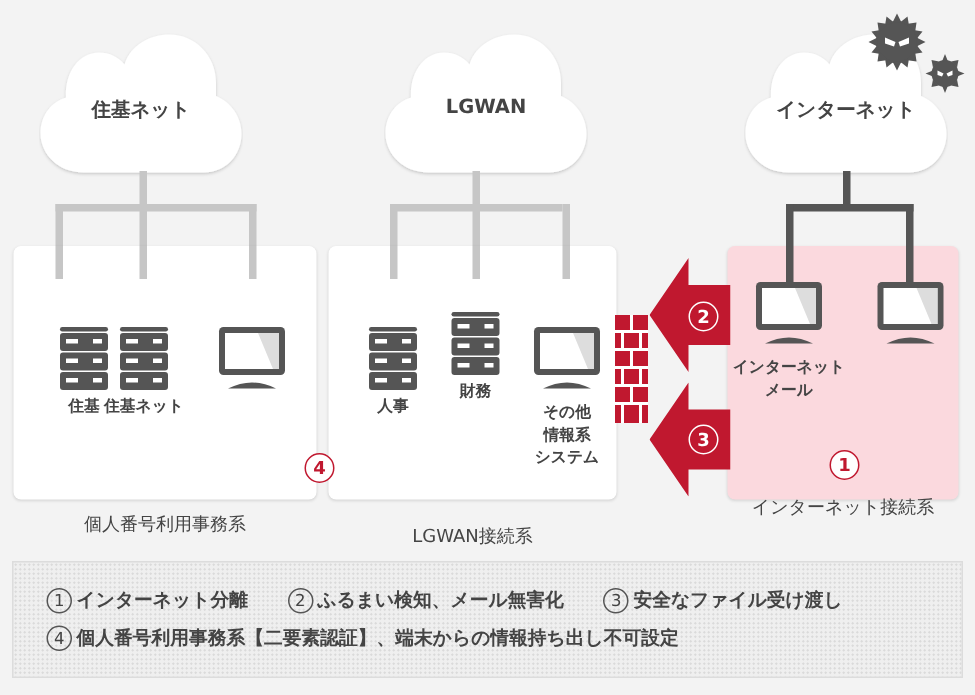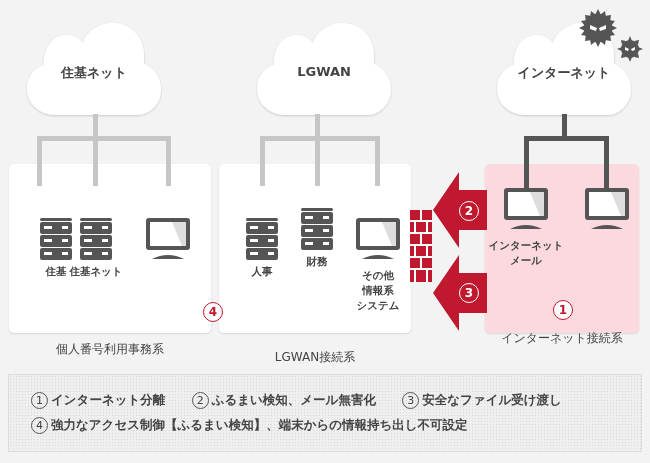--- a/index.html
+++ b/index.html
@@ -252,15 +252,15 @@
 <div class="zone-title" style="left:219px; top:349px; width:192px;">LGWAN接続系</div>
 <div class="zone-title" style="left:480px; top:330px; width:164px;">インターネット接続系</div>
 
 <div class="legend-box">
   <div class="legend-row" style="top:17px;">
     <span class="legend-item"><span class="lnum">1</span><span>インターネット分離</span></span>
     <span class="legend-item"><span class="lnum">2</span><span>ふるまい検知、メール無害化</span></span>
     <span class="legend-item"><span class="lnum">3</span><span>安全なファイル受け渡し</span></span>
   </div>
   <div class="legend-row" style="top:42px;">
-    <span class="legend-item"><span class="lnum">4</span><span>強力なアクセス制御【ふるまい検知】、端末からの情報持ち出し不可設定</span></span>
+    <span class="legend-item"><span class="lnum">4</span><span>個人番号利用事務系【二要素認証】、端末からの情報持ち出し不可設定</span></span>
   </div>
 </div>
 
 </body></html>

